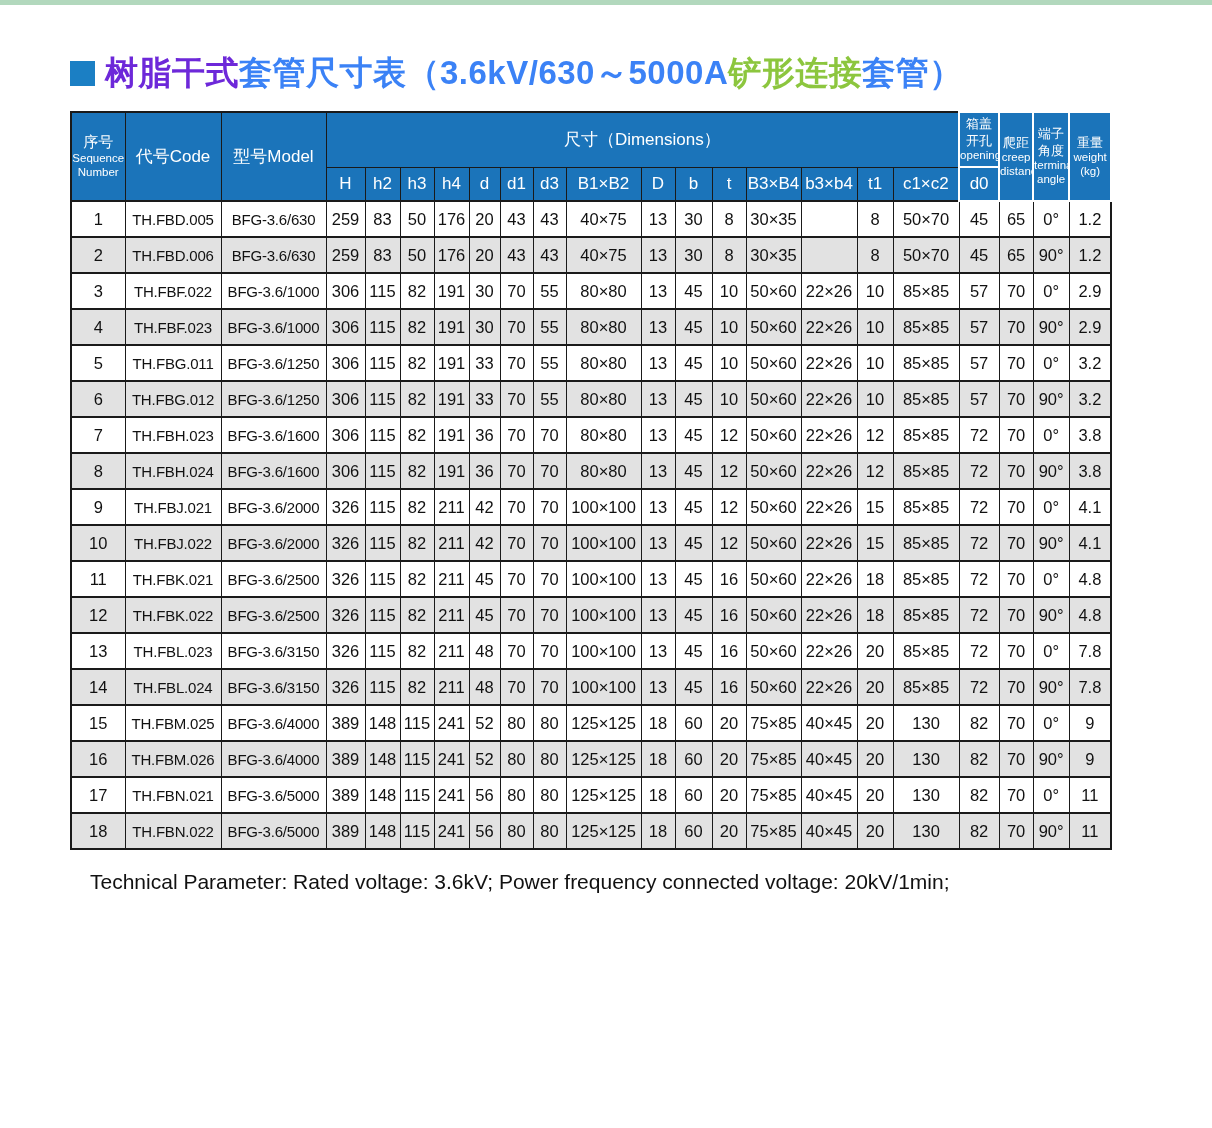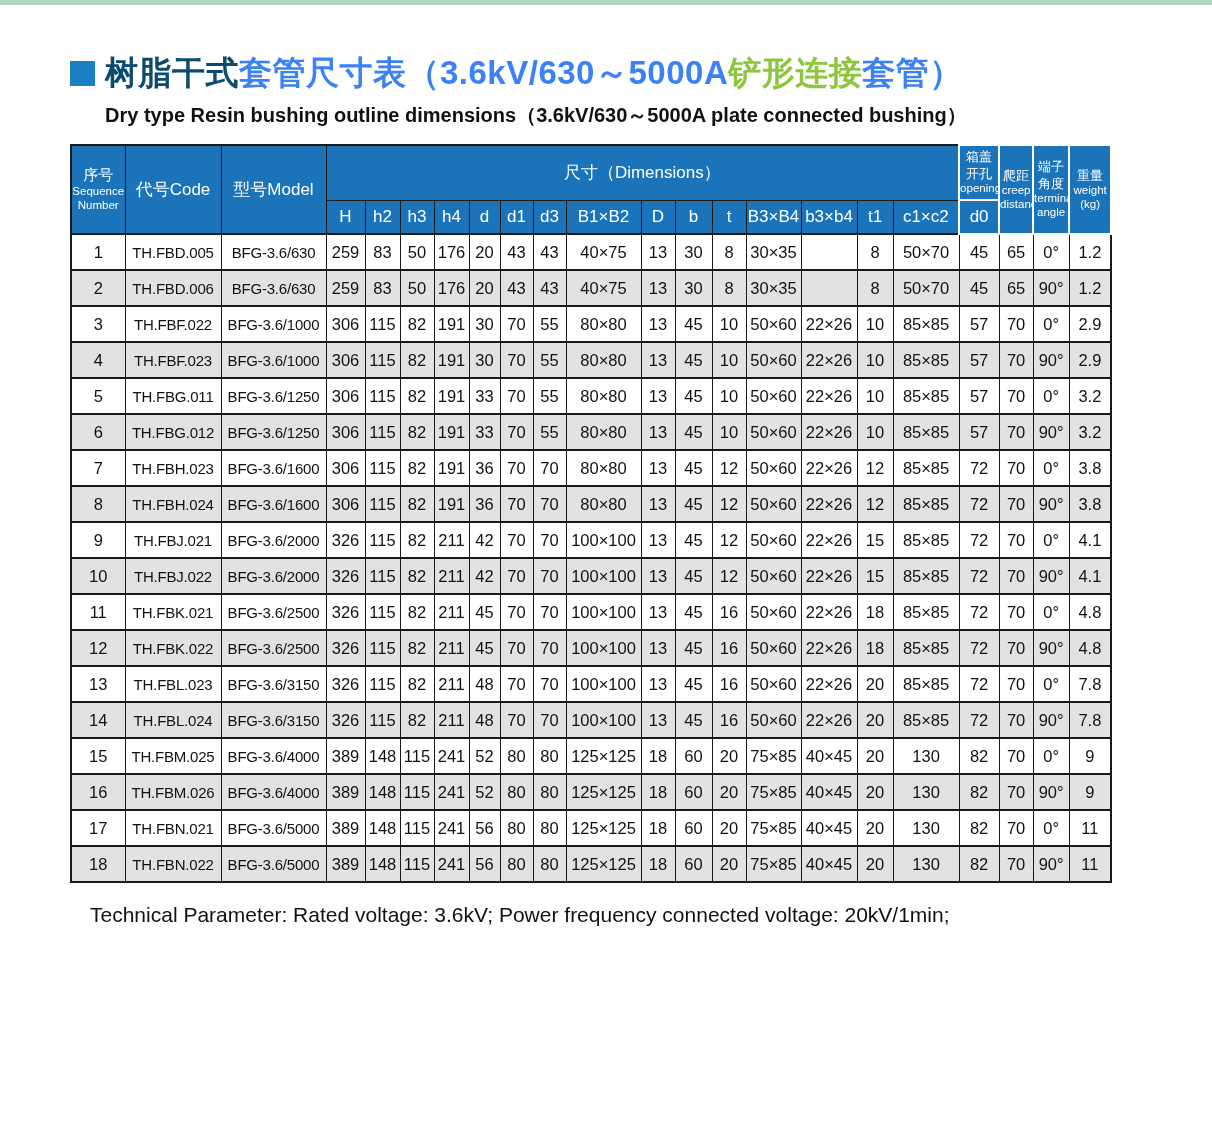--- a/index.html
+++ b/index.html
@@ -9,21 +9,21 @@
     font-family: "Liberation Sans", "DejaVu Sans", sans-serif;
     color: #1a1a1a;
   }
   .top-bar { width: 100%; height: 5px; background: #b2d8bd; }
   .content { padding: 0 40px 0 70px; }
 
   
   .title-row { margin-top: 46px; display: flex; align-items: center; }
   .bullet { width: 25px; height: 25px; background: #1b7fc4; display: inline-block; margin-right: 10px; flex: 0 0 auto; }
   .title { font-size: 33px; font-weight: bold; letter-spacing: 0.5px; white-space: nowrap; }
-  .t-blue { color: #0c4a6e; }
+  .t-blue { color: #6d28d9; }
   .t-black { color: #3b82f6; }
   .t-green { color: #8cc63e; text-align: center; }
   .subtitle { font-size: 20px; font-weight: bold; color: #111111; margin: 6px 0 0 35px; }
 
   
   table { table-layout: fixed; width: 1040px; border-collapse: collapse; margin-top: 15px; }
   th, td { text-align: center; vertical-align: middle; overflow: hidden; }
   thead th {
     background: #1b74ba; color: #ffffff; font-weight: normal;
     border: 1px solid #1a1a1a; padding: 1px 0;
@@ -53,21 +53,20 @@
 <body>
 
 <div class="top-bar"></div>
 
 <div class="content">
 
   <div class="title-row">
     <span class="bullet"></span>
     <h1 class="title"><span class="t-blue">树脂干式</span><span class="t-black">套管尺寸表（3.6kV/630～5000A</span><span class="t-green">铲形连接</span><span class="t-black">套管）</span></h1>
   </div>
-  <div class="subtitle">Dry type Resin bushing outline dimensions（3.6kV/630～5000A plate connected bushing）</div>
 
   <table>
     <colgroup>
       <col style="width:54px">
         <col style="width:96px">
         <col style="width:105px">
       <col style="width:39px">
         <col style="width:35px">
         <col style="width:34px">
         <col style="width:35px">

